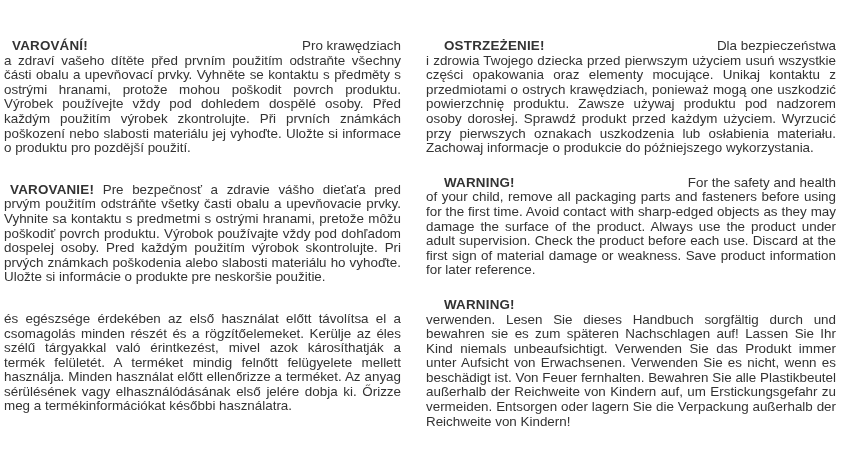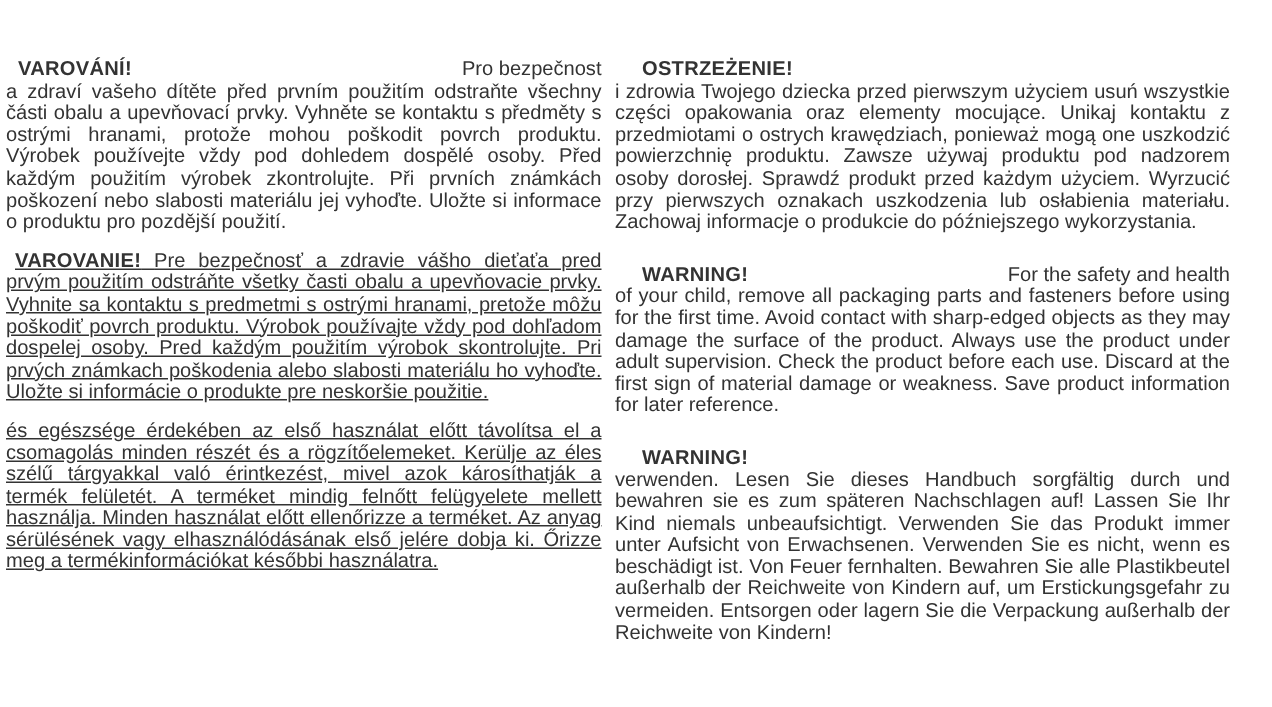--- a/index.html
+++ b/index.html
@@ -16,24 +16,24 @@
     font-size: 13.4px;
     line-height: 14.6px;
     color: #333333;
     overflow: hidden;
   }
   .column {
     position: absolute;
     top: 39px;
   }
   .col-left  { left: 4px;   width: 397px; }
-  .col-right { left: 410px; width: 410px; }
+  .col-right { left: 426px; width: 410px; }
 
   .para { text-align: justify; }
-  .col-left  .para + .para { margin-top: 11px; text-decoration: underline; }
+  .col-left  .para + .para { margin-top: 27px; }
   .col-right .para + .para { margin-top: 20px; }
 
   .first-line {
     display: flex;
     justify-content: space-between;
     align-items: baseline;
   }
   .col-left  .first-line { padding-left: 8px; align-items: flex-end; }
   .col-right .first-line { padding-left: 18px; }
 
@@ -49,21 +49,21 @@
 </head>
 <body>
 
 <div class="page">
 
   <div class="column col-left">
 
     <section class="para">
       <div class="first-line">
         <span class="heading">VAROVÁNÍ!</span>
-        <span class="lead">Pro bezpečnost</span>
+        <span class="lead">Pro krawędziach</span>
       </div>
       <div class="body-text">a zdraví vašeho dítěte před prvním použitím odstraňte všechny části obalu a upevňovací prvky. Vyhněte se kontaktu s předměty s ostrými hranami, protože mohou poškodit povrch produktu. Výrobek používejte vždy pod dohledem dospělé osoby. Před každým použitím výrobek zkontrolujte. Při prvních známkách poškození nebo slabosti materiálu jej vyhoďte. Uložte si informace o produktu pro pozdější použití.</div>
     </section>
 
     <section class="para para-inline">
       <span class="heading">VAROVANIE!</span>
       <span class="body-inline">Pre bezpečnosť a zdravie vášho dieťaťa pred prvým použitím odstráňte všetky časti obalu a upevňovacie prvky. Vyhnite sa kontaktu s predmetmi s ostrými hranami, pretože môžu poškodiť povrch produktu. Výrobok používajte vždy pod dohľadom dospelej osoby. Pred každým použitím výrobok skontrolujte. Pri prvých známkach poškodenia alebo slabosti materiálu ho vyhoďte. Uložte si informácie o produkte pre neskoršie použitie.</span>
     </section>
 
     <section class="para">
@@ -72,20 +72,21 @@
       <div class="body-text">és egészsége érdekében az első használat előtt távolítsa el a csomagolás minden részét és a rögzítőelemeket. Kerülje az éles szélű tárgyakkal való érintkezést, mivel azok károsíthatják a termék felületét. A terméket mindig felnőtt felügyelete mellett használja. Minden használat előtt ellenőrizze a terméket. Az anyag sérülésének vagy elhasználódásának első jelére dobja ki. Őrizze meg a termékinformációkat későbbi használatra.</div>
     </section>
 
   </div>
 
   <div class="column col-right">
 
     <section class="para">
       <div class="first-line">
         <span class="heading">OSTRZEŻENIE!</span>
+        <span class="lead">Dla bezpieczeństwa</span>
       </div>
       <div class="body-text">i zdrowia Twojego dziecka przed pierwszym użyciem usuń wszystkie części opakowania oraz elementy mocujące. Unikaj kontaktu z przedmiotami o ostrych krawędziach, ponieważ mogą one uszkodzić powierzchnię produktu. Zawsze używaj produktu pod nadzorem osoby dorosłej. Sprawdź produkt przed każdym użyciem. Wyrzucić przy pierwszych oznakach uszkodzenia lub osłabienia materiału. Zachowaj informacje o produkcie do późniejszego wykorzystania.</div>
     </section>
 
     <section class="para">
       <div class="first-line">
         <span class="heading">WARNING!</span>
         <span class="lead">For the safety and health</span>
       </div>
       <div class="body-text">of your child, remove all packaging parts and fasteners before using for the first time. Avoid contact with sharp-edged objects as they may damage the surface of the product. Always use the product under adult supervision. Check the product before each use. Discard at the first sign of material damage or weakness. Save product information for later reference.</div>

